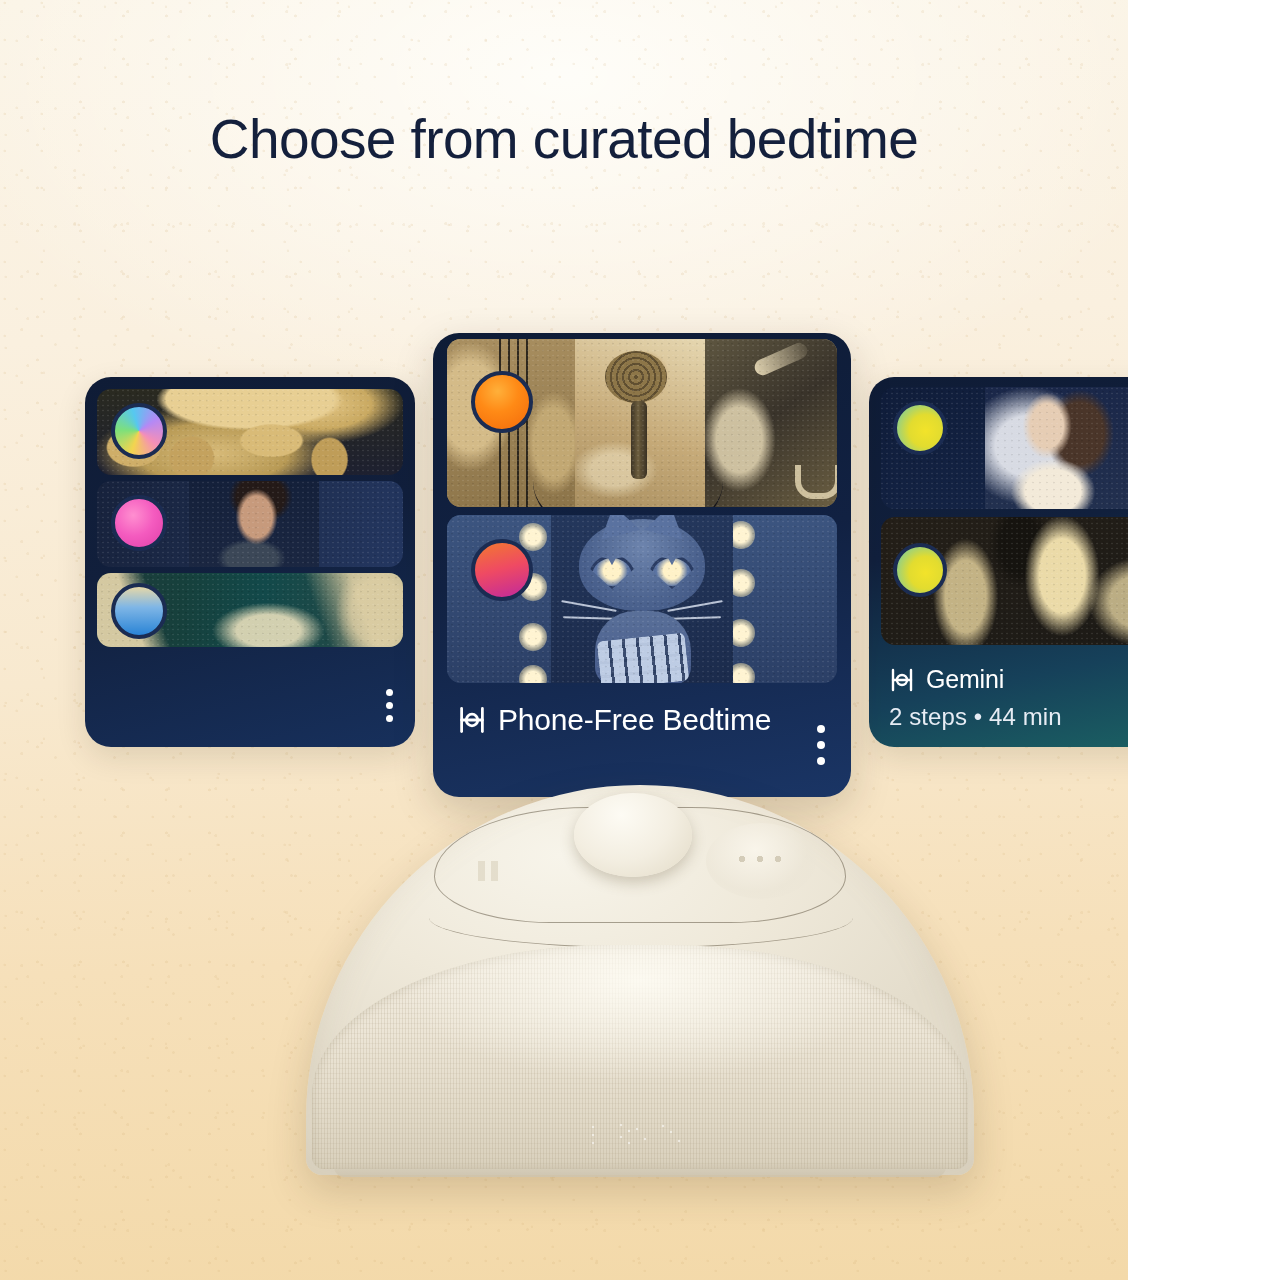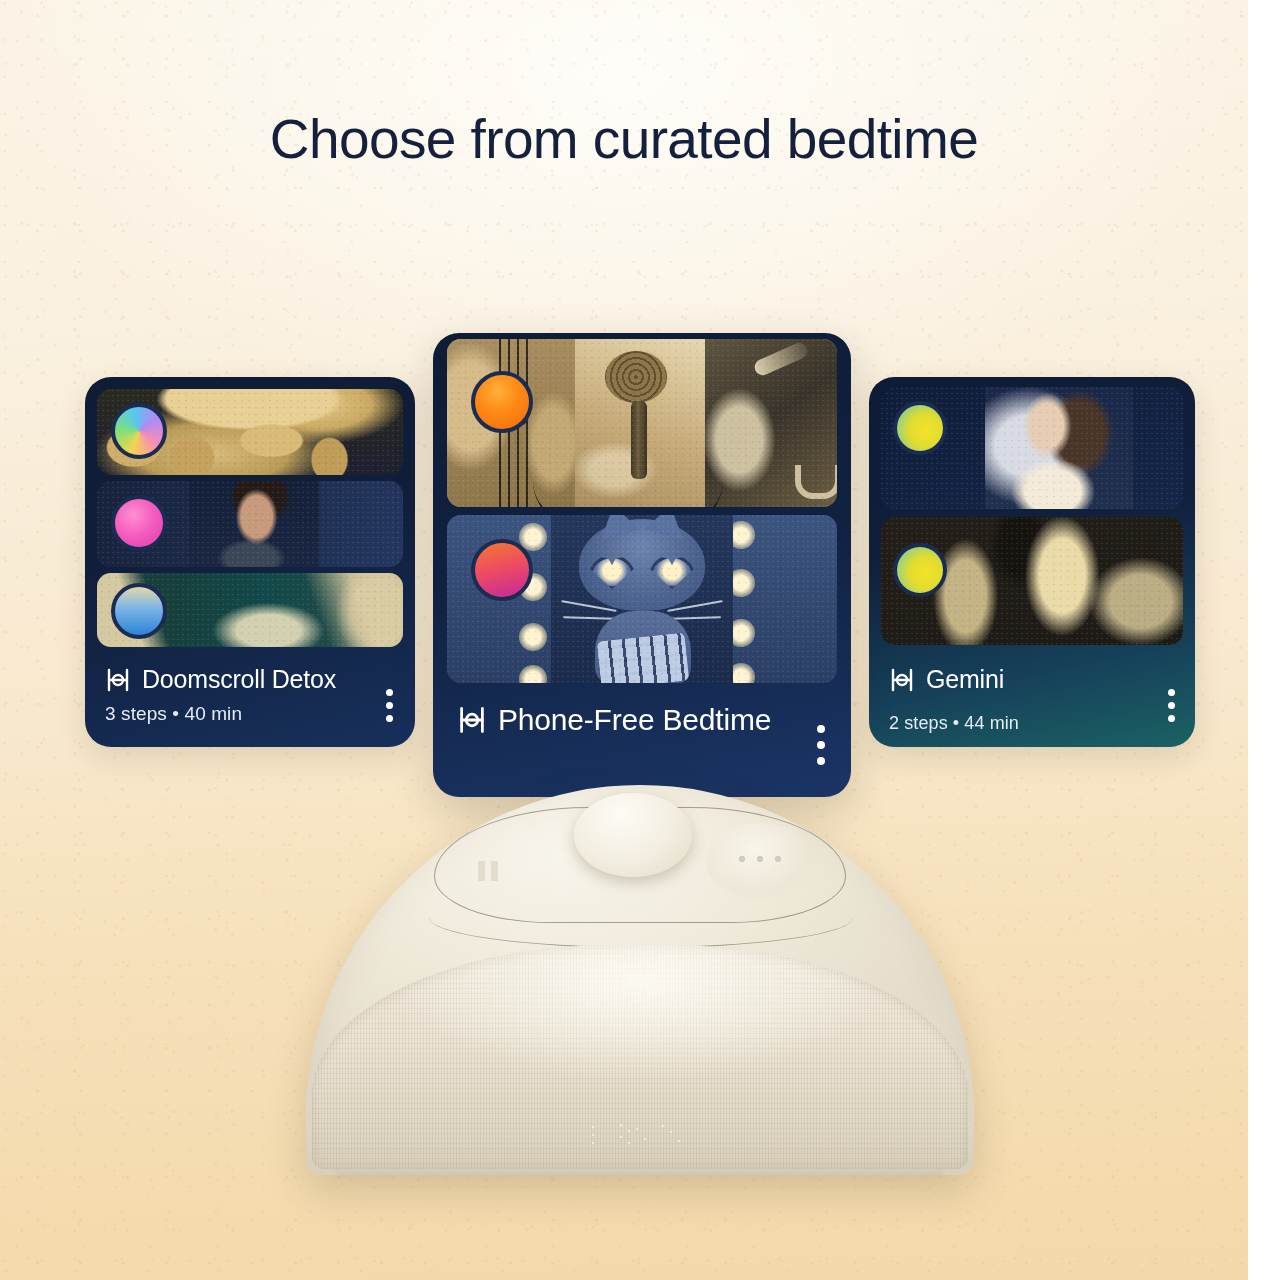--- a/index.html
+++ b/index.html
@@ -4,21 +4,21 @@
 <style>
   * { box-sizing: border-box; margin: 0; padding: 0; }
   html, body {
     width: 1280px;
     height: 1280px;
     overflow: hidden;
     font-family: "Liberation Sans", sans-serif;
   }
   #stage {
     position: relative;
-    width: 1248px;
+    width: 1128px;
     height: 1280px;
     background:
       radial-gradient(ellipse 900px 500px at 50% 6%, rgba(255,255,252,0.85) 0%, rgba(255,255,252,0) 70%),
       linear-gradient(178deg, #fbf4e6 0%, #faf0df 26%, #f8e9cf 52%, #f6e0ba 74%, #f3d9a9 100%);
     overflow: hidden;
   }
   
   #stage::before {
     content:"";
     position:absolute; inset:0;
@@ -335,21 +335,21 @@
   }
   #r-b1 { left:24px; top:24px; width:54px; height:54px;
     background: radial-gradient(circle at 62% 56%, #f2e32a 0%, #e2dc2f 42%, #63c9b8 100%);
   }
   #r-b2 { left:24px; top:166px; width:54px; height:54px;
     background: radial-gradient(circle at 62% 56%, #f2e32a 0%, #e2dc2f 42%, #63c9b8 100%);
   }
 
   #card-right .meta { padding: 16px 20px 0 20px; }
   #card-right .card-title { font-size: 25px; }
-  #card-right .card-sub { font-size: 18px; margin-top: 19px; }
+  #card-right .card-sub { font-size: 24px; margin-top: 9px; }
   #card-right .kebab { right: 20px; top: 312px; }
 
   
   #device {
     position: absolute;
     left: 306px; top: 785px;
     width: 668px; height: 390px;
     z-index: 9;
   }
   #device .shell {
@@ -462,35 +462,20 @@
           <div class="portrait"></div>
         </div>
       <div class="bubble" id="l-b2"></div>
 
       <div class="tile grain" id="l-t3">
           <div class="sand"></div>
         </div>
       <div class="bubble" id="l-b3"></div>
     </div>
 
-    <div class="meta">
-      <div class="card-title">
-        <svg class="routine-icon" width="26" height="26" viewBox="0 0 26 26">
-          <g fill="none" stroke="#ffffff" stroke-width="2.4" stroke-linecap="round">
-            <path d="M4 3 V23"></path>
-              <path d="M22 3 V23"></path>
-            <path d="M4 13 H22"></path>
-            <path d="M8 13 a5 5 0 0 1 10 0"></path>
-            <path d="M8 13 a5 5 0 0 0 10 0"></path>
-          </g>
-        </svg>
-        <span>Doomscroll Detox</span>
-      </div>
-      <div class="card-sub">3 steps • 40 min</div>
-    </div>
 
     <div class="kebab">
         <i></i>
         <i></i>
         <i></i>
       </div>
   </div>
 
   <div class="card" id="card-center">
     <div class="tiles">

